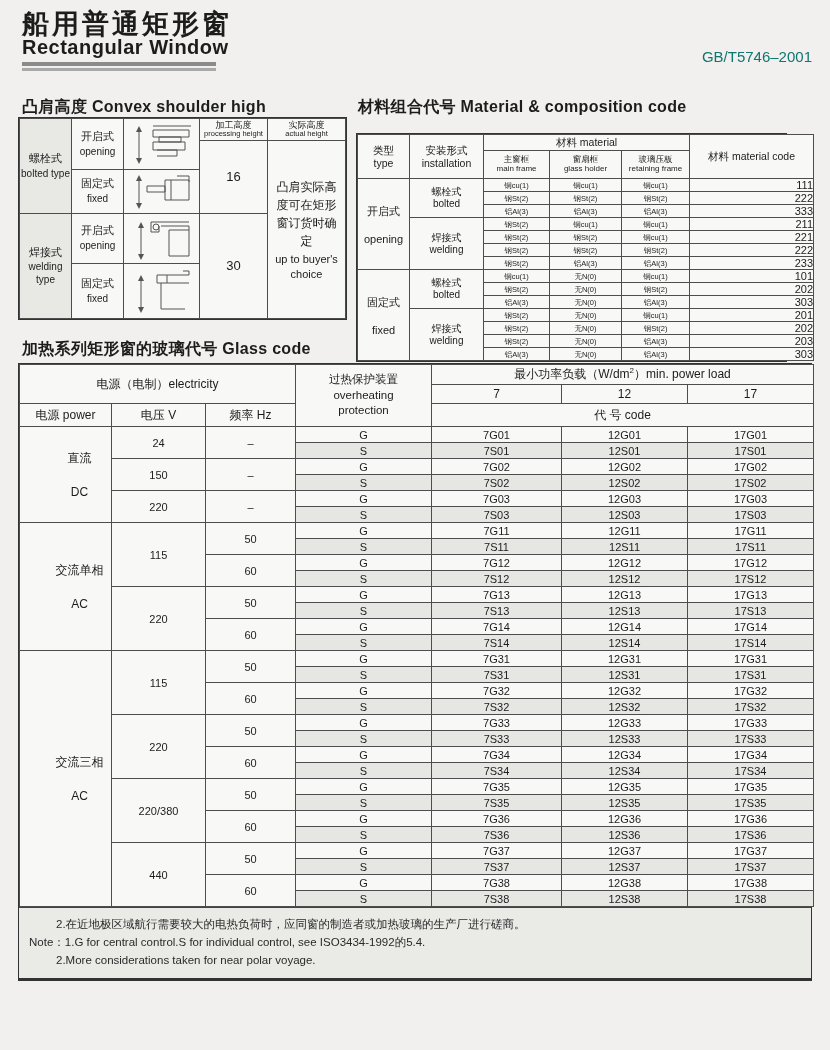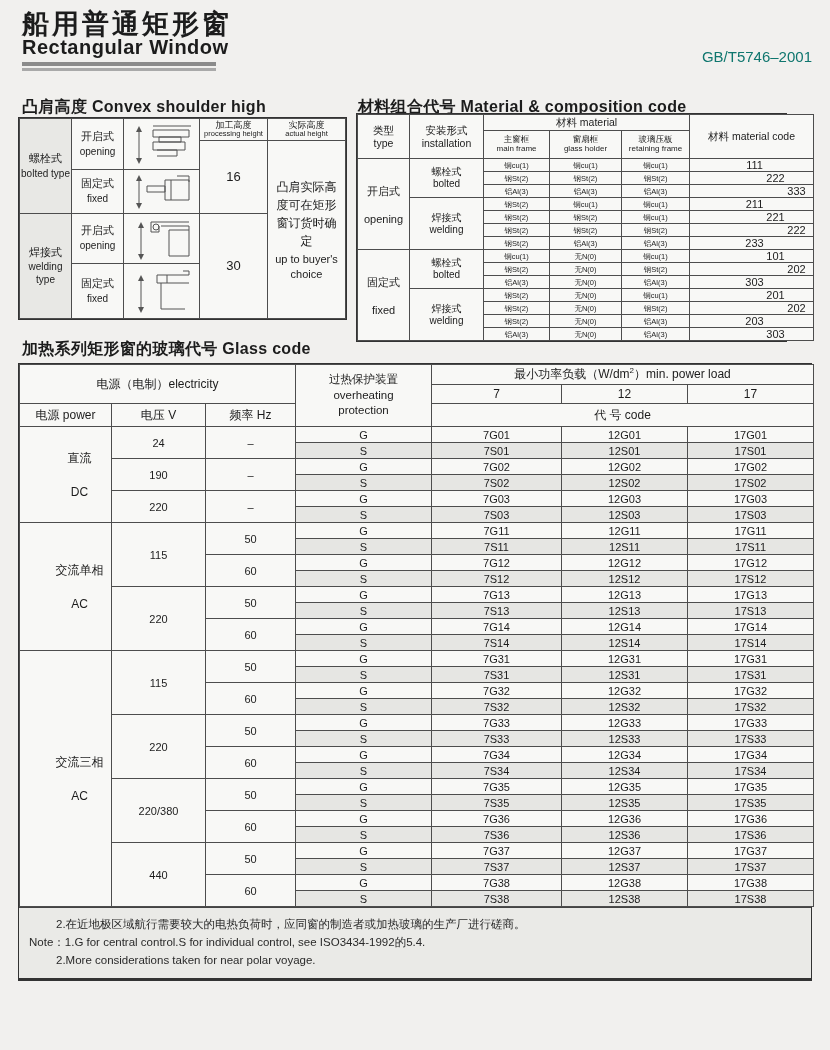--- a/index.html
+++ b/index.html
@@ -38,29 +38,29 @@
   .convex-wrap .tgrp .en, .convex-wrap .sub .en { font-size:10px; }
   .convex-wrap .tgrp div + div, .convex-wrap .sub div + div { margin-top:2px; }
   .convex-wrap .sh { font-size:9px; line-height:1.15; }
   .convex-wrap .sh .en { font-size:7.5px; color:#222; }
   .convex-wrap .hval { font-size:13px; }
   .convex-wrap .aval { font-size:12px; line-height:1.5; padding:2px 6px; }
   .convex-wrap .aval .en { font-size:11px; line-height:1.3; margin-top:2px; }
   .diag svg { display:block; margin:1px auto; }
 
   
-  .material-wrap { left:356px; top:113px; width:431px; }
+  .material-wrap { left:356px; top:133px; width:431px; }
   .material-wrap th { font-size:10.5px; line-height:1.2; }
   .material-wrap .mh { font-size:8.5px; line-height:1.1; }
   .material-wrap .mh .en { font-size:8px; }
   .material-wrap td.mat { font-size:7.5px; height:10px; line-height:9px; }
   .material-wrap td.grp { font-size:11px; }
   .material-wrap td.grp div + div { margin-top:14px; }
   .material-wrap td.inst { font-size:10px; line-height:1.2; }
-  .material-wrap td.code { font-size:11px; text-align:center; }
+  .material-wrap td.code { font-size:11px; text-align:right; }
   .material-wrap td.code.ind0 { padding-left:6px; }
   .material-wrap td.code.ind1 { padding-left:48px; }
   .material-wrap td.code.ind2 { padding-left:90px; }
 
   
   .glass-wrap { left:18px; top:363px; width:794px; border-bottom-width:3px; }
   .glass-wrap th { font-size:12px; }
   .glass-wrap .oh { font-size:11.5px; line-height:1.35; }
   .glass-wrap sup { font-size:8px; vertical-align:super; }
   .glass-wrap td { font-size:11px; height:16px; }
@@ -397,21 +397,21 @@
           <td>12G01</td>
           <td>17G01</td>
         </tr>
   <tr>
           <td class="shade">S</td>
           <td class="shade">7S01</td>
           <td class="shade">12S01</td>
           <td class="shade">17S01</td>
         </tr>
   <tr>
-          <td class="volt" rowspan="2">190</td>
+          <td class="volt" rowspan="2">150</td>
       <td class="freq" rowspan="2">–</td>
       <td>G</td>
           <td>7G02</td>
           <td>12G02</td>
           <td>17G02</td>
         </tr>
   <tr>
           <td class="shade">S</td>
           <td class="shade">7S02</td>
           <td class="shade">12S02</td>

